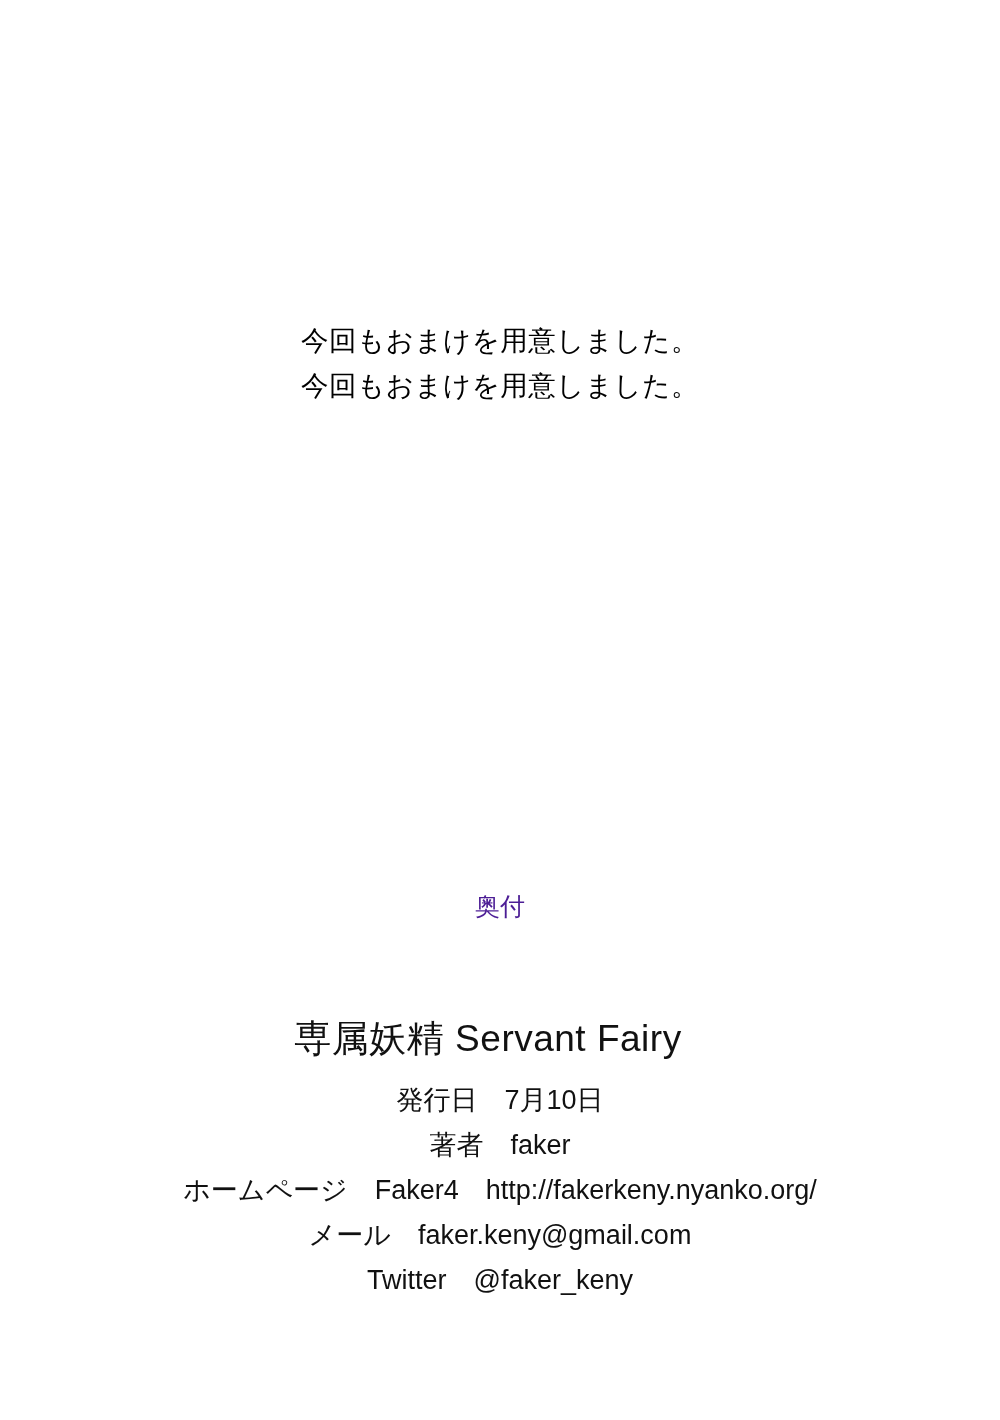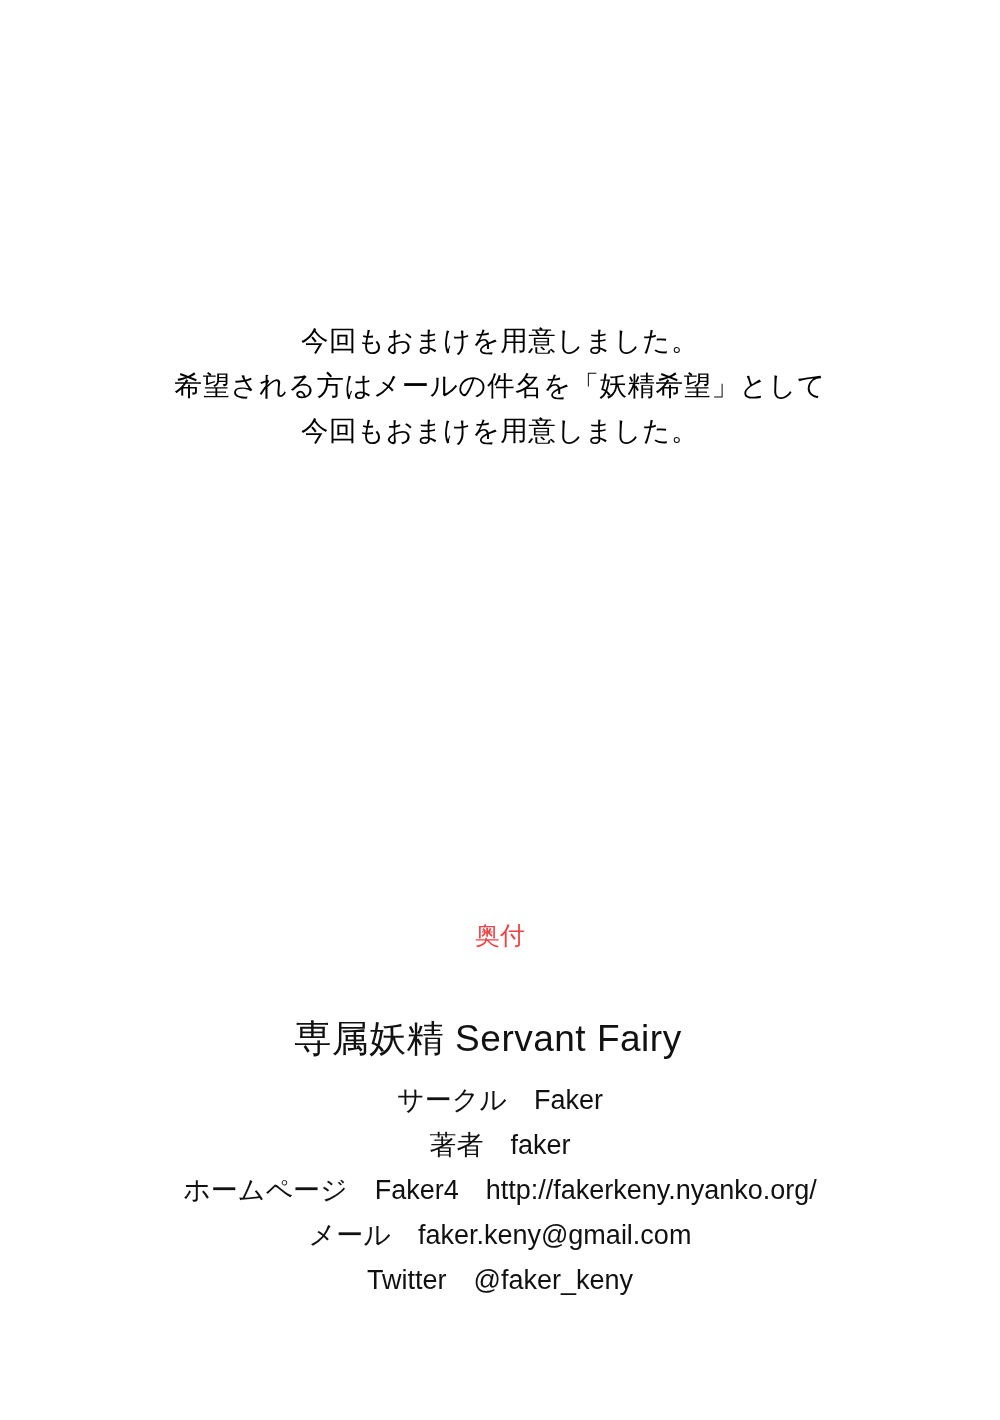--- a/index.html
+++ b/index.html
@@ -34,27 +34,28 @@
     font-size: 27.5px;
     line-height: 45px;
     letter-spacing: 0.5px;
     color: #000000;
     white-space: nowrap;
   }
 
   
   .colophon-label {
     position: absolute;
-    top: 918px;
+    top: 890px;
     left: 0;
     width: 1000px;
     text-align: center;
     font-size: 25px;
     line-height: 34px;
-    color: #ef4444;
+    color: #4c1d95;
+    font-family: Liberation Serif, serif;
   }
 
   
   .colophon-title {
     position: absolute;
     top: 1015px;
     left: 0;
     width: 976px;
     text-align: center;
     font-size: 37px;
@@ -78,29 +79,28 @@
     white-space: nowrap;
   }
 </style>
 </head>
 <body>
 
 <div class="page">
 
   <div class="notice">
     <div class="notice-line">今回もおまけを用意しました。</div>
-    <div class="notice-line">希望される方はメールの件名を「妖精希望」として</div>
     <div class="notice-line">今回もおまけを用意しました。</div>
   </div>
 
   <div class="colophon-label">奥付</div>
 
   <div class="colophon-title">専属妖精 Servant Fairy</div>
 
   <div class="colophon-details">
-    <div class="detail-line">サークル　Faker</div>
+    <div class="detail-line">発行日　7月10日</div>
     <div class="detail-line">著者　faker</div>
     <div class="detail-line">ホームページ　Faker4　http://fakerkeny.nyanko.org/</div>
     <div class="detail-line">メール　faker.keny@gmail.com</div>
     <div class="detail-line">Twitter　@faker_keny</div>
   </div>
 
 </div>
 
 </body></html>

